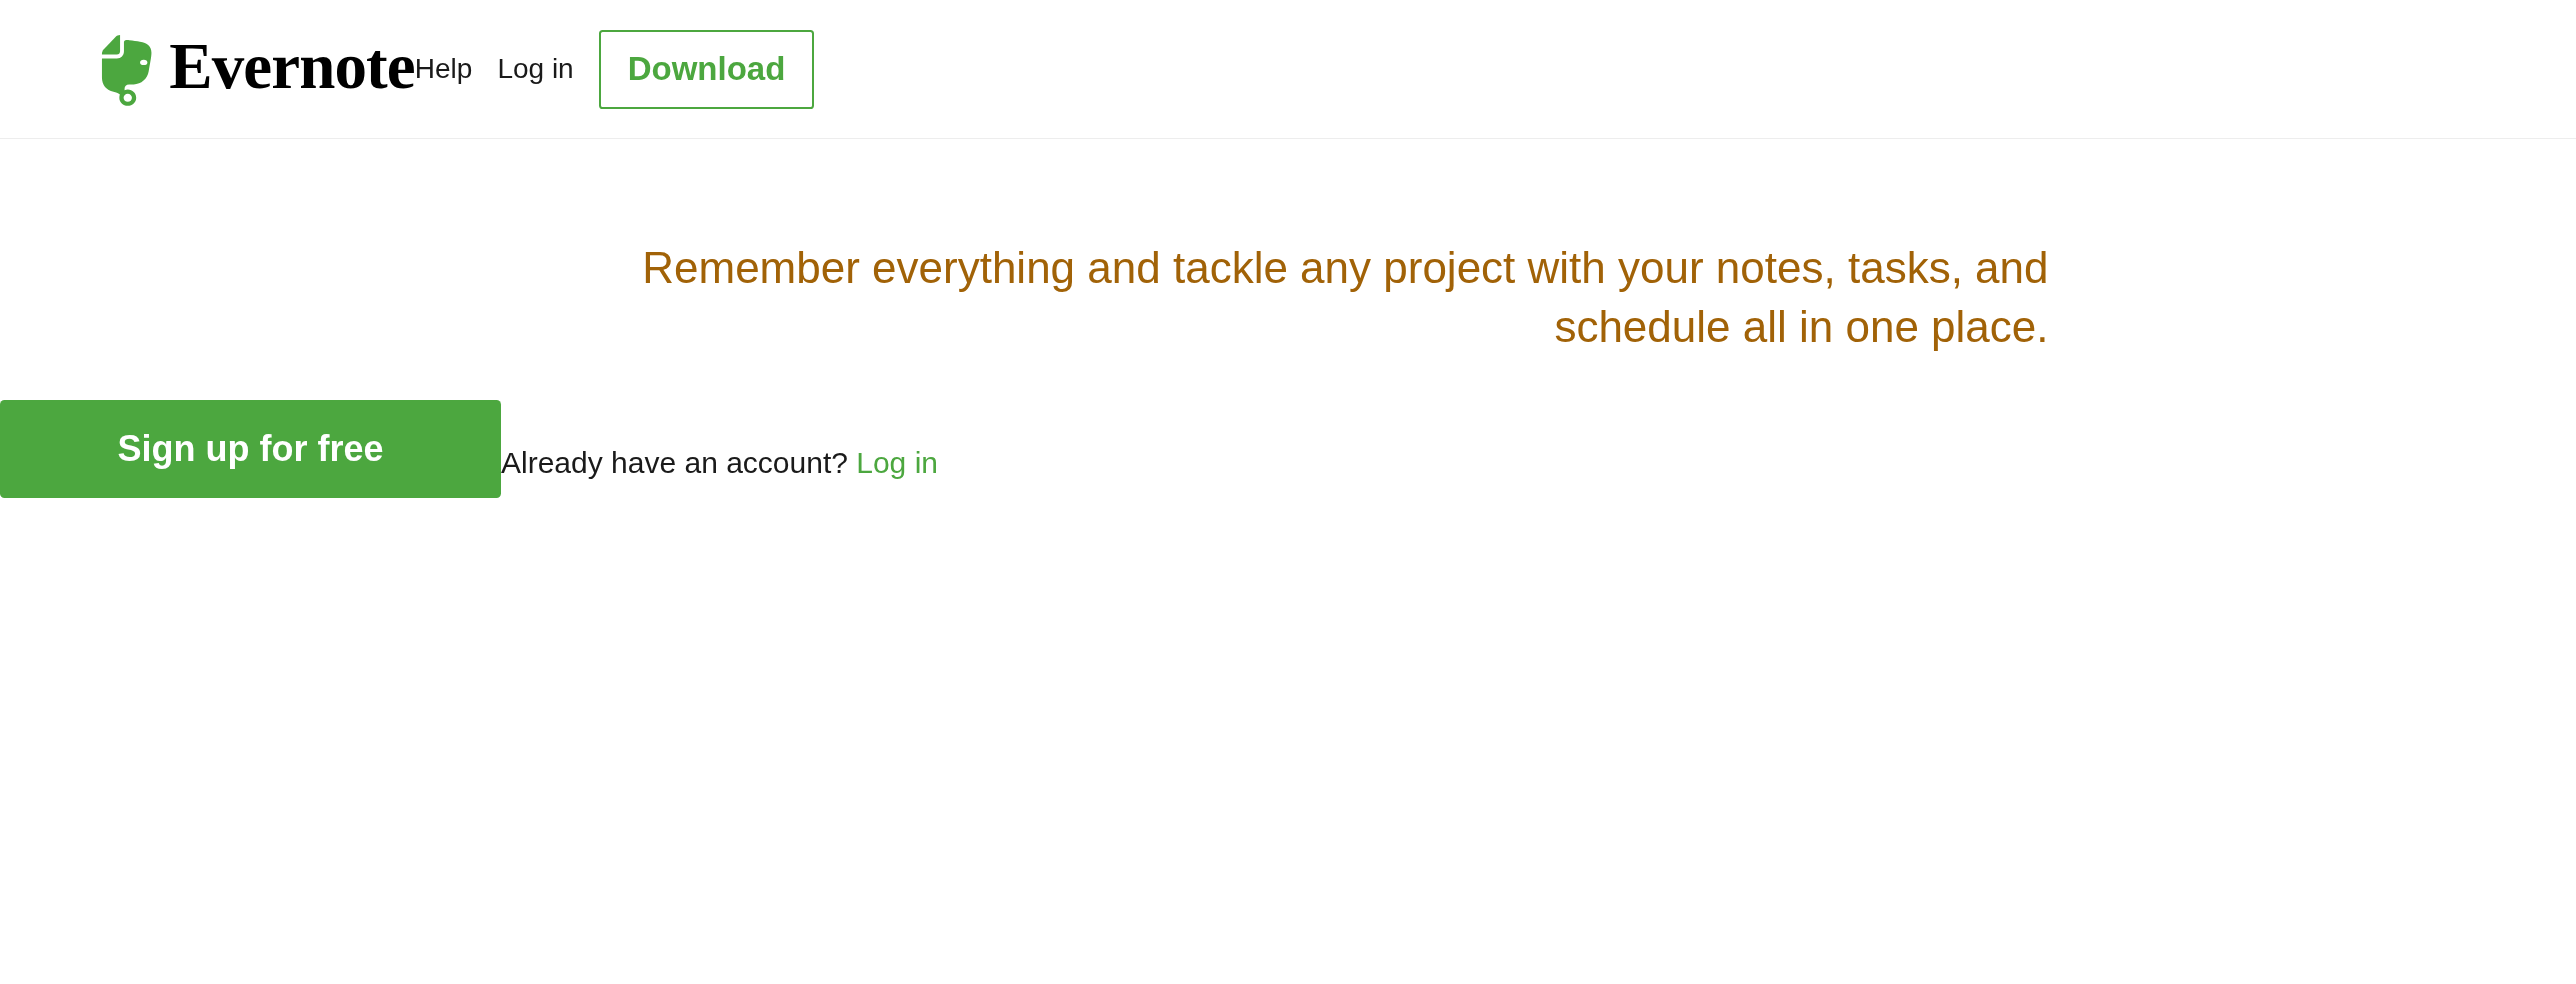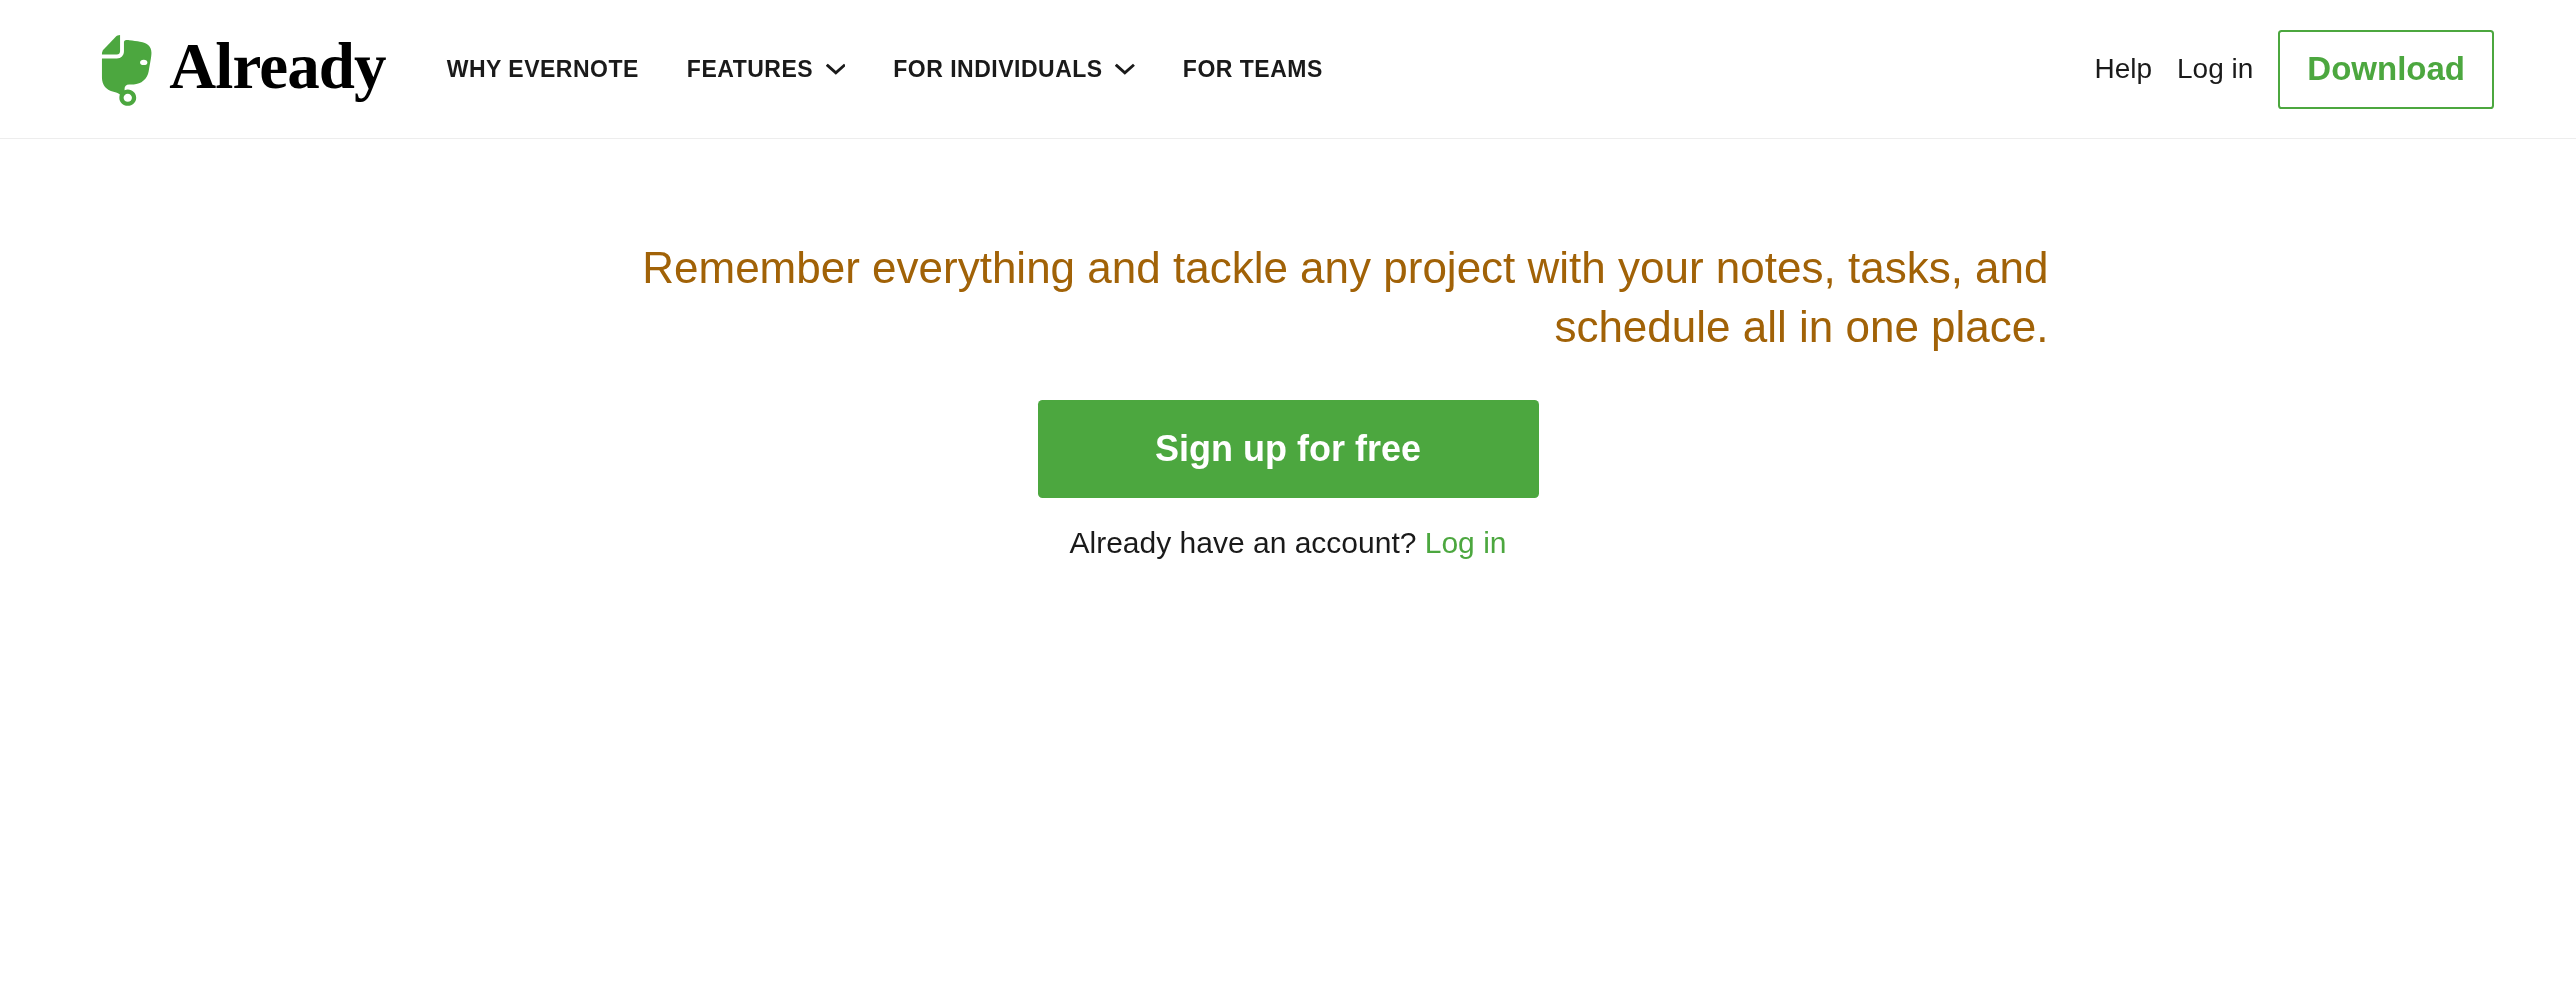--- a/index.html
+++ b/index.html
@@ -144,21 +144,21 @@
     font-size: 44px;
     font-weight: normal;
     line-height: 1.34;
     color: #a16207;
     text-align: right;
   }
 
   .hero-cta-wrap {
     margin-top: 43px;
     display: flex;
-    flex-direction: column;
+    flex-direction: row;
     align-items: center;
   }
 
   .signup-button {
     width: 501px;
     height: 98px;
     display: flex;
     align-items: center;
     justify-content: center;
     background: #4ca73f;
@@ -188,48 +188,23 @@
 <body>
 
 <header class="site-header">
 
   <a class="brand" href="#">
     <svg class="brand-mark" viewBox="0 0 62 82" aria-hidden="true">
       <path fill="#4ca73f" d="M22.6 2.2 C20.6 2.2 18.9 3.0 17.5 4.4 L4.3 18.2 C2.9 19.7 2.2 21.4 2.2 23.4 L2.2 24.2 L19.0 24.2 C21.2 24.2 22.6 22.8 22.6 20.5 Z"></path>
       <path fill="#4ca73f" d="M19.0 28.6 L2.2 28.6 L2.2 50.0 C2.2 58.4 7.2 64.4 15.2 66.2 C18.0 66.8 20.4 67.6 22.4 69.2 C22.0 70.3 21.8 71.5 21.8 72.8 C21.8 78.0 26.0 82.0 31.3 82.0 C36.6 82.0 40.8 78.0 40.8 72.8 C40.8 67.7 36.6 63.6 31.3 63.6 C30.0 63.6 28.8 63.9 27.7 64.4 L27.7 62.6 C27.7 59.8 29.6 57.8 32.7 57.8 L38.0 57.8 C46.5 57.8 53.5 51.3 54.9 43.0 C56.2 35.0 58.0 27.0 58.0 22.0 C58.0 14.8 53.4 11.0 45.0 9.6 C42.0 9.1 37.0 8.4 33.0 8.0 C30.2 7.7 27.9 7.9 27.0 9.6 L27.0 20.5 C27.0 25.2 23.8 28.6 19.0 28.6 Z M31.3 68.2 C33.9 68.2 36.0 70.2 36.0 72.8 C36.0 75.4 33.9 77.4 31.3 77.4 C28.7 77.4 26.6 75.4 26.6 72.8 C26.6 70.2 28.7 68.2 31.3 68.2 Z"></path>
       <ellipse fill="#ffffff" cx="49.3" cy="33.0" rx="4.1" ry="3.0"></ellipse>
     </svg>
-    <span class="brand-wordmark">Already</span>
+    <span class="brand-wordmark">Evernote</span>
   </a>
 
-  <nav class="primary-nav">
-
-    <a class="nav-item" href="#">
-      <span>WHY EVERNOTE</span>
-    </a>
-
-    <a class="nav-item" href="#">
-      <span>FEATURES</span>
-      <svg class="chevron" viewBox="0 0 22 14" aria-hidden="true">
-        <path d="M2 3 L11 11 L20 3" fill="none" stroke="#1a1a1a" stroke-width="3.2" stroke-linecap="square"></path>
-      </svg>
-    </a>
-
-    <a class="nav-item" href="#">
-      <span>FOR INDIVIDUALS</span>
-      <svg class="chevron" viewBox="0 0 22 14" aria-hidden="true">
-        <path d="M2 3 L11 11 L20 3" fill="none" stroke="#1a1a1a" stroke-width="3.2" stroke-linecap="square"></path>
-      </svg>
-    </a>
-
-    <a class="nav-item" href="#">
-      <span>FOR TEAMS</span>
-    </a>
-
-  </nav>
 
   <div class="header-actions">
     <a class="header-link" href="#">Help</a>
     <a class="header-link" href="#">Log in</a>
     <button class="download-button">Download</button>
   </div>
 
 </header>
 
 <main class="hero">

